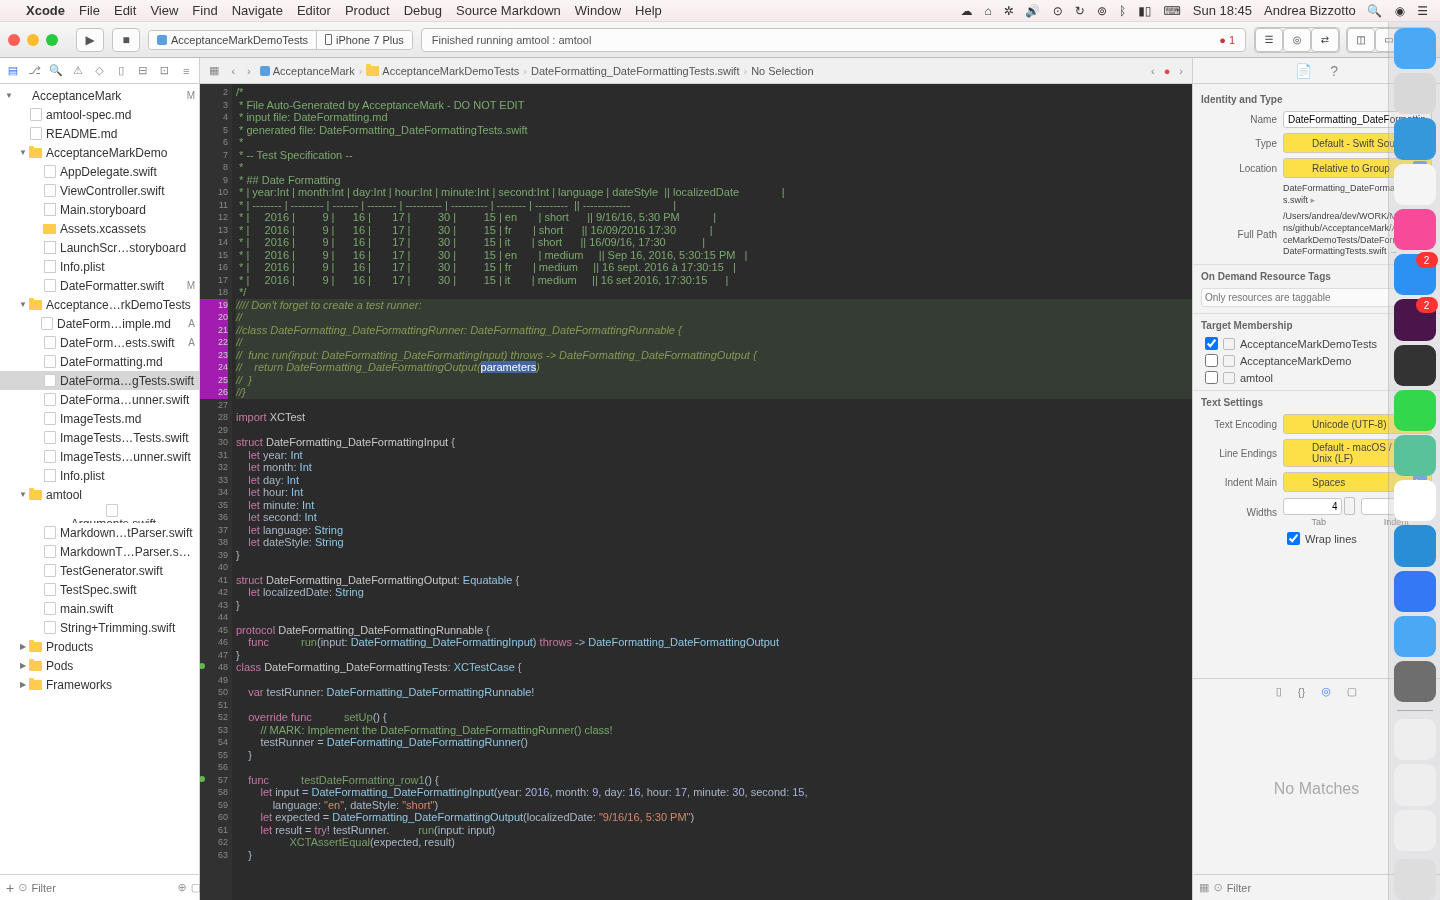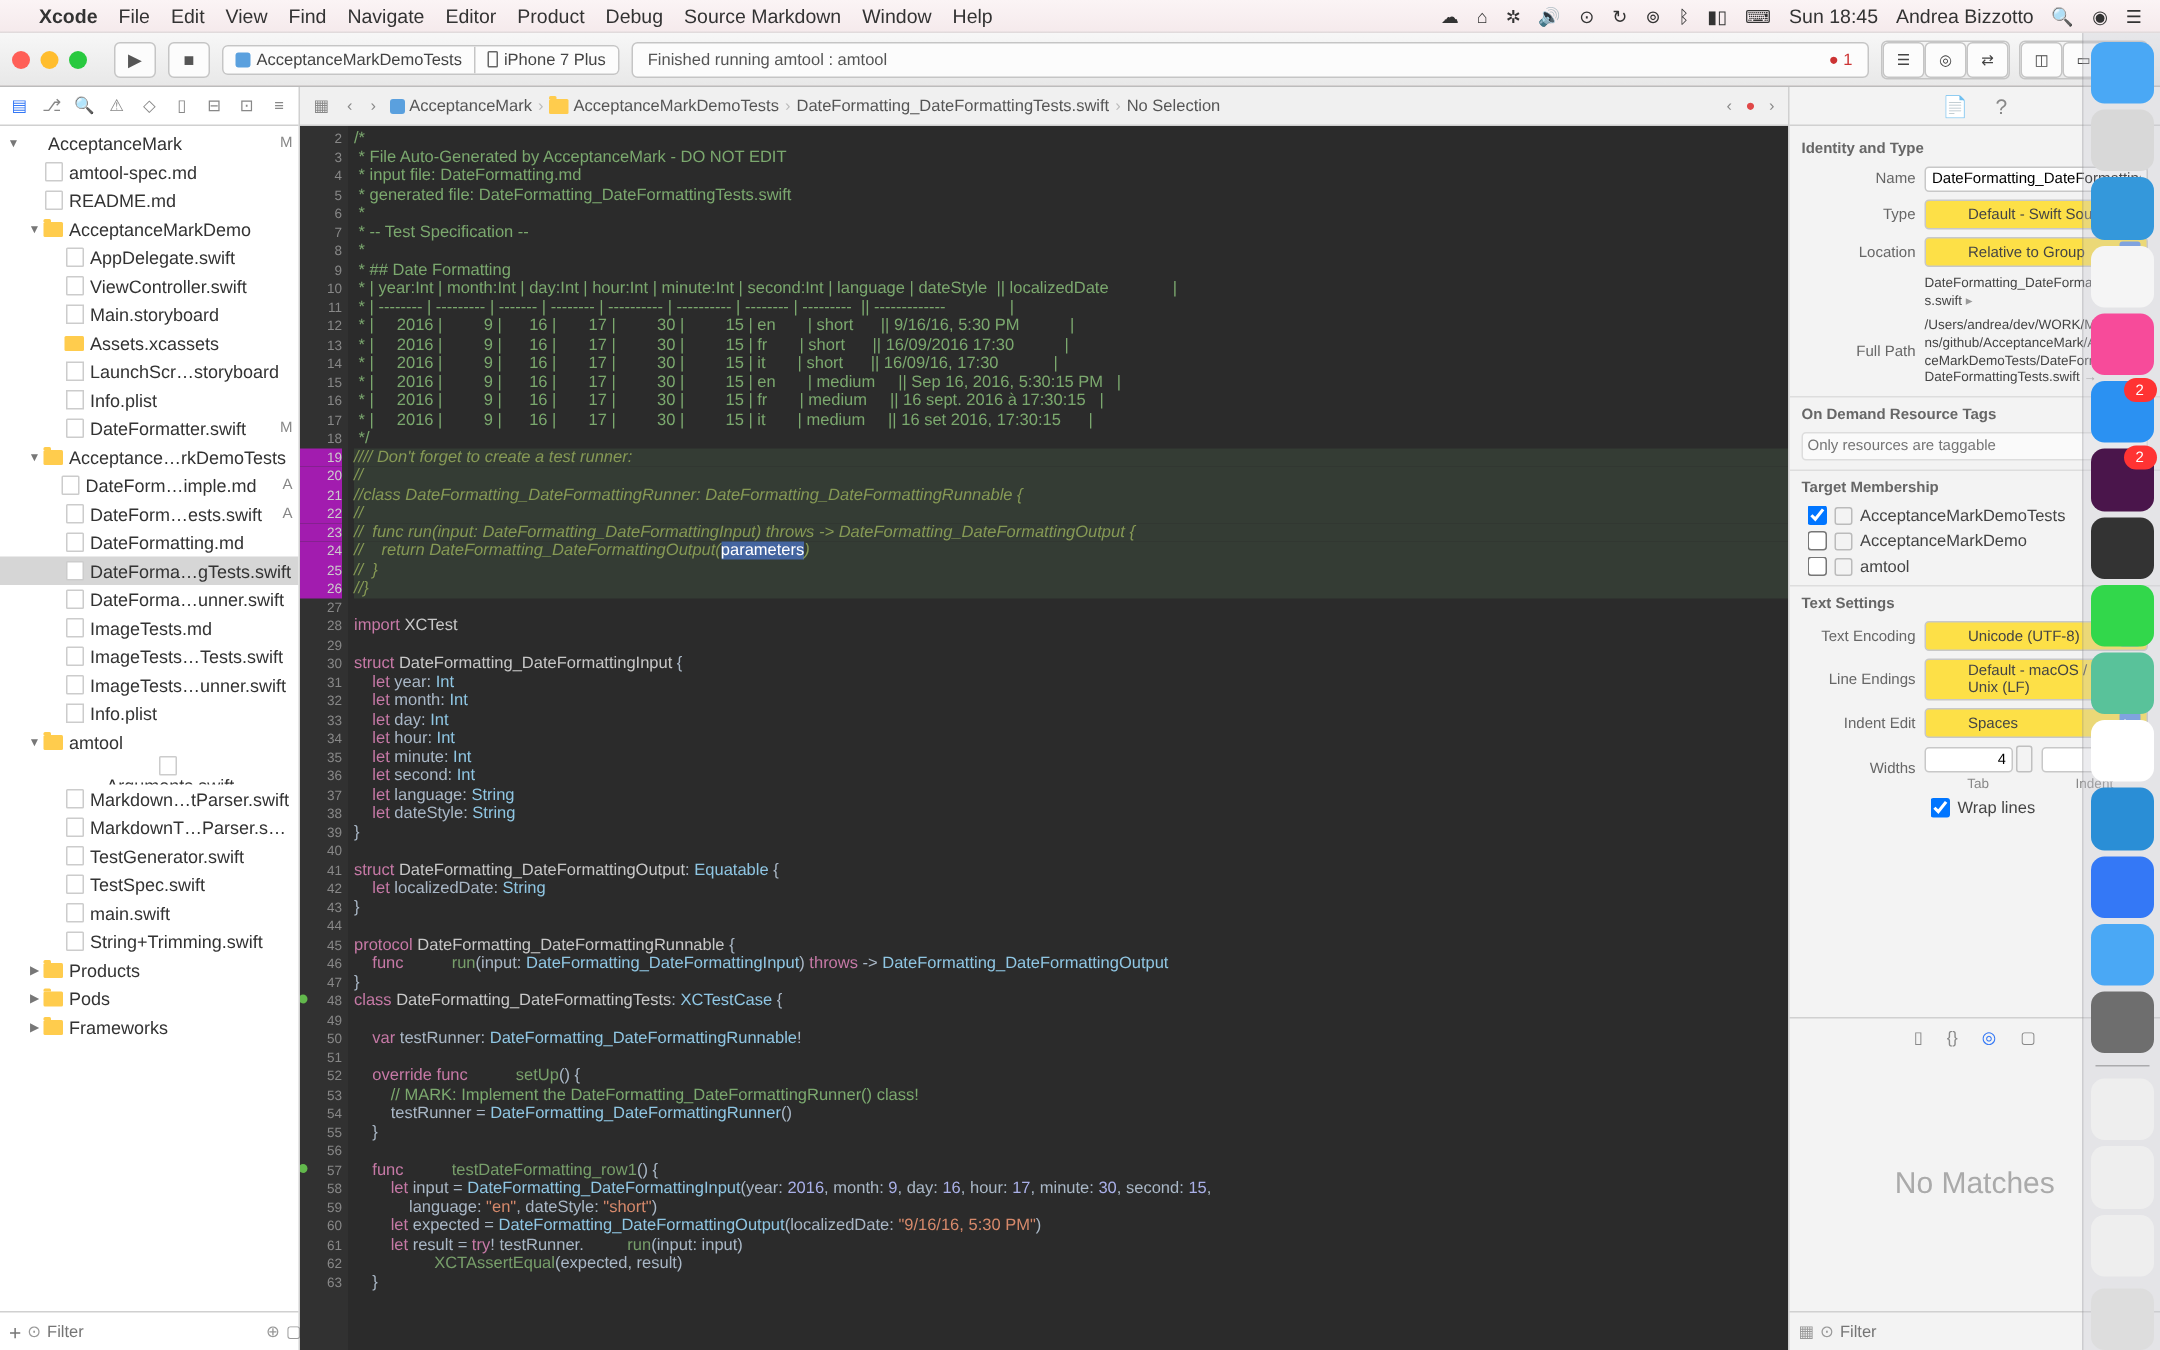--- a/index.html
+++ b/index.html
@@ -105,21 +105,21 @@
 .insp-chk { display: flex; align-items: center; gap: 5px; margin-bottom: 4px; padding-left: 4px; }
 .insp-chk input { margin: 0; }
 .insp-chk .ticon { width: 12px; height: 12px; border: 1px solid #bbb; border-radius: 2px; }
 .insp-spin { display: flex; align-items: center; gap: 2px; }
 .insp-spin input { width: 50px; text-align: right; }
 .insp-spin .spinbtn { width: 12px; height: 18px; border: 1px solid #c0c0c0; border-radius: 2px; font-size: 7px; display:flex; flex-direction:column; }
 .insp-divider { height: 1px; background: #ddd; margin: 6px -8px; }
 .insp-lib-tabs { height: 26px; border-top: 1px solid #d0d0d0; display:flex; justify-content:center; align-items:center; gap: 16px; color:#888; }
 .insp-lib-tabs span.active { color:#3478f6; }
 .insp-lib-body { flex: 0 0 170px; display:flex; flex-direction:column; }
-.insp-nomatch { flex: 1; display:flex; align-items:center; justify-content:center; color:#aaa; font-size: 20px; }
+.insp-nomatch { flex: 1; display:flex; align-items:center; justify-content:center; color:#aaa; font-size: 16px; }
 .insp-lib-filter { height: 26px; border-top: 1px solid #d0d0d0; display:flex; align-items:center; padding: 0 6px; gap:4px; }
 .insp-lib-filter span { color:#999; font-size:11px; }
 .insp-lib-filter input { flex:1; border:none; outline:none; background:transparent; font-size:11px; }
 .sub-lbl { font-size: 9px; color: #888; text-align:center; margin-top:2px;}
 
 
 .dock { position: absolute; right: 0; top: 22px; bottom: 0; width: 52px; background: rgba(200,200,210,.35); border-left: 1px solid rgba(0,0,0,.1); display: flex; flex-direction: column; align-items: center; padding-top: 6px; gap: 4px; }
 .dock .dicon { width: 42px; height: 42px; border-radius: 9px; position: relative; }
 .dock .dicon.badge::after { content: attr(data-count); position:absolute; top:-2px; right:-2px; background:#f33; color:#fff; font-size:10px; min-width:16px; height:16px; border-radius:8px; display:flex; align-items:center; justify-content:center; padding:0 3px;}
 .dock .divider { width: 36px; height: 1px; background: rgba(0,0,0,.25); margin: 4px 0; }
@@ -622,21 +622,21 @@
       <div class="insp-row">
           <div class="lbl">Line Endings</div>
           <div class="val">
             <div class="sel">
               <span>Default - macOS / Unix (LF)</span>
               <span class="arr">⌃⌄</span>
             </div>
           </div>
         </div>
       <div class="insp-row">
-          <div class="lbl">Indent Edit</div>
+          <div class="lbl">Indent Main</div>
           <div class="val">
             <div class="sel">
               <span>Spaces</span>
               <span class="arr">⌃⌄</span>
             </div>
           </div>
         </div>
       <div class="insp-row">
         <div class="lbl">Widths</div>
         <div class="val" style="display:flex;gap:6px">

